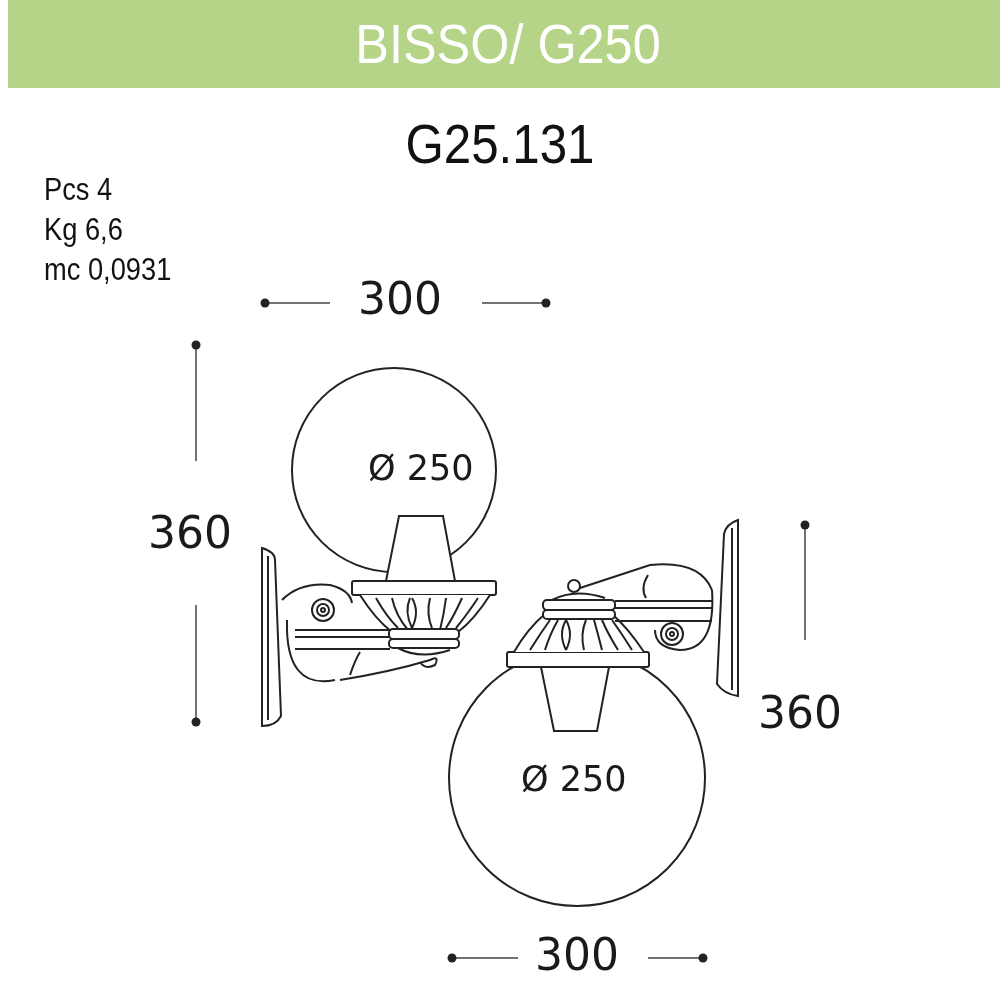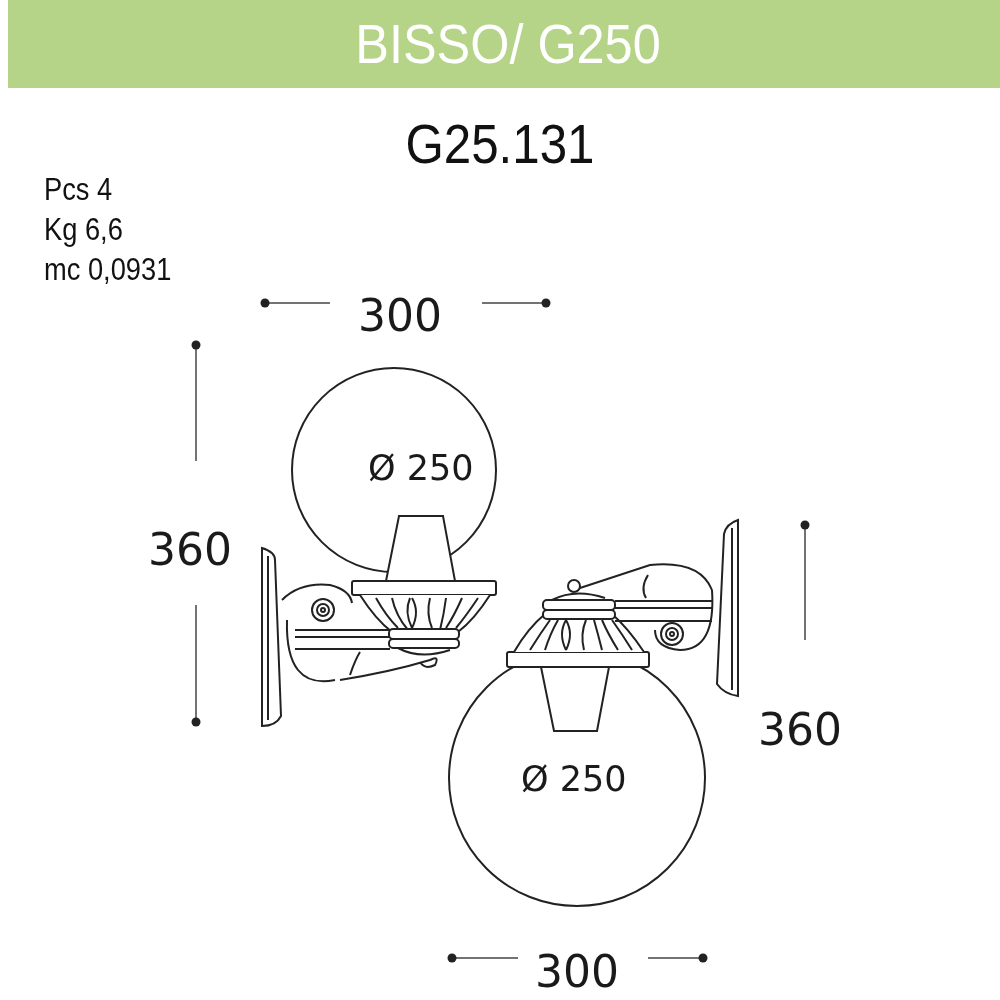--- a/index.html
+++ b/index.html
@@ -3,21 +3,21 @@
 <meta charset="utf-8">
 <style>
   html, body { margin:0; padding:0; background:#ffffff; }
   body { width:1000px; height:1000px; position:relative; overflow:hidden; font-family:"Liberation Sans", sans-serif; }
   .banner { position:absolute; left:8px; top:0; width:1000px; height:88px; background:#b5d487; }
   .banner-title { position:absolute; left:0; top:12px; width:1000px; text-align:center; color:#ffffff; font-size:56px; line-height:64px; transform:scaleX(0.9); font-family:"Liberation Sans", sans-serif; }
   .model-code { position:absolute; left:0; top:112px; width:1000px; text-align:center; font-size:56px; line-height:64px; color:#111; transform:scaleX(0.88); }
   .specs { position:absolute; left:44px; top:170px; font-size:31px; line-height:40px; color:#111; transform-origin:left top; transform:scaleX(0.88); }
   .spec-line { white-space:nowrap; }
   .dim { position:absolute; font-family:"DejaVu Sans", sans-serif; color:#1a1a1a; }
-  .dim-big { font-size:44px; line-height:50px;margin-top:17px; }
+  .dim-big { font-size:44px; line-height:50px; }
   .dim-small { font-size:35px; line-height:34px; }
   svg.drawing { position:absolute; left:0; top:0; }
 </style>
 </head>
 <body>
 
 <div class="banner">
   <div class="banner-title">BISSO/ G250</div>
 </div>
 

